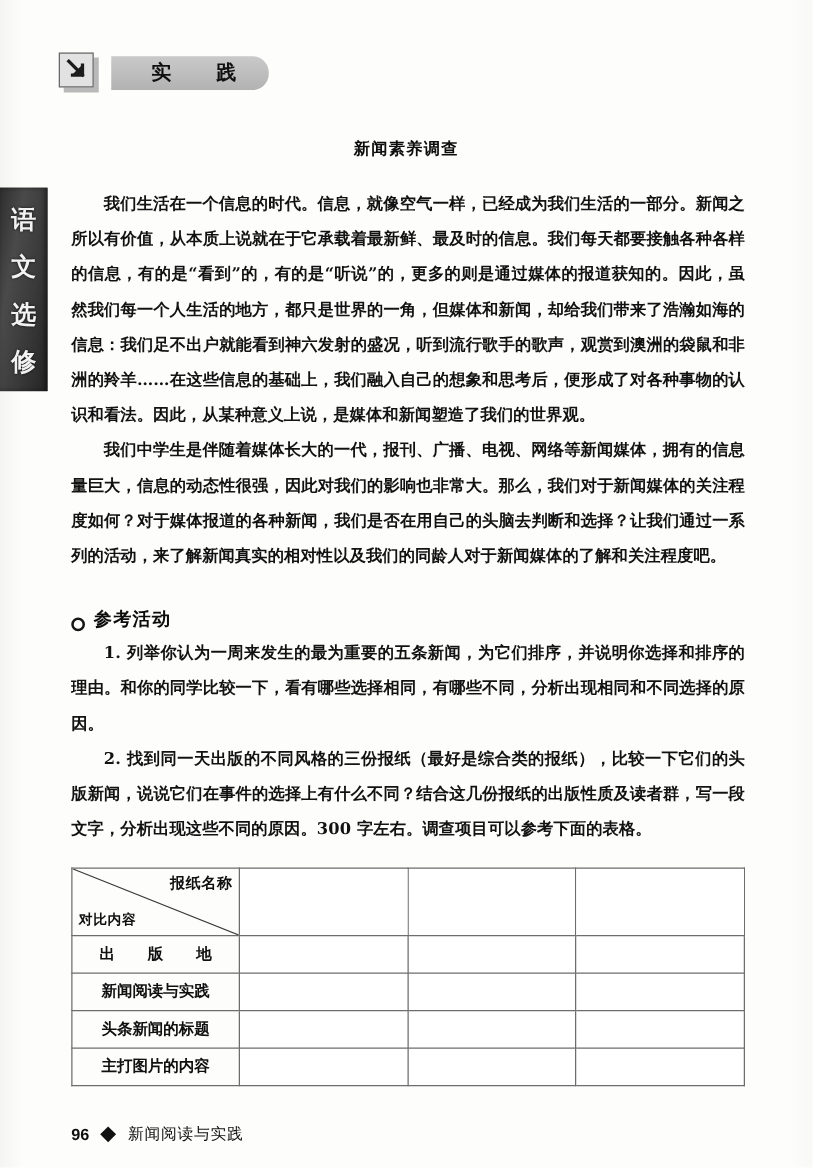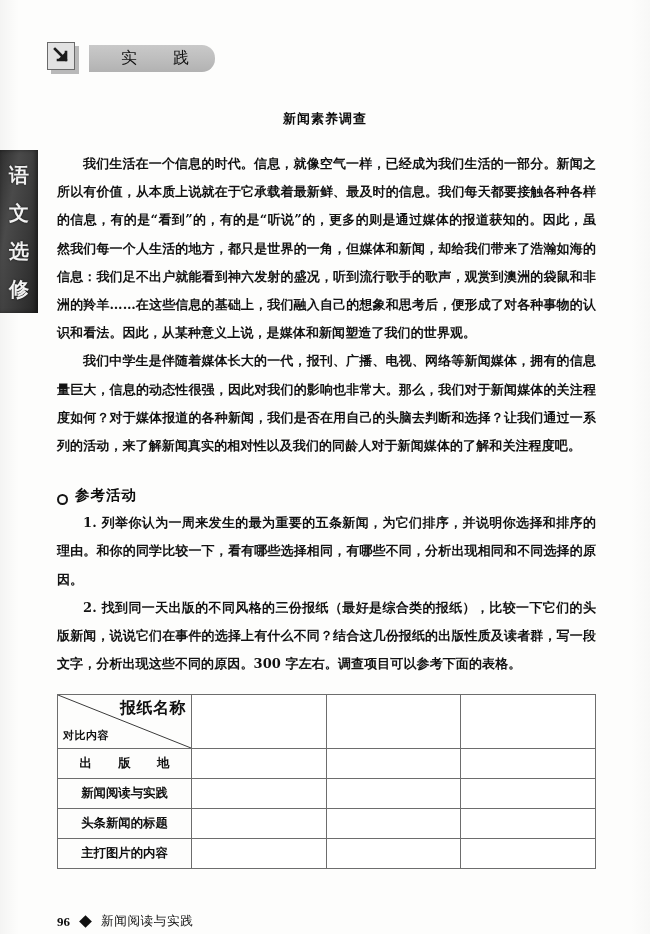--- a/index.html
+++ b/index.html
@@ -70,21 +70,21 @@
     background: linear-gradient(180deg, #c9c9c9 0%, #bdbdbd 55%, #b2b2b2 100%);
     border-radius: 0 13px 13px 0;
     display: flex;
     align-items: center;
     justify-content: center;
     padding: 0 16px 0 22px;
     box-sizing: border-box;
   }
   .banner-label {
     font-family: "DejaVu Serif", "Liberation Serif", serif;
-    font-weight: normal;
+    font-weight: bold;
     font-size: 16px;
     letter-spacing: 10px;
     color: #101010;
     text-indent: 10px;
   }
 
   
   .side-tab {
     position: absolute;
     left: 0;
@@ -208,44 +208,44 @@
     overflow: hidden;
   }
   td.corner .diag {
     position: absolute;
     inset: 0;
   }
   td.corner .tr-text {
     position: absolute;
     right: 5px;
     top: 3px;
-    font-size: 16px;
+    font-size: 12px;
     font-weight: bold;
     letter-spacing: 0.5px;
   }
   td.corner .bl-text {
     position: absolute;
     left: 5px;
     bottom: 5px;
     font-size: 11px;
     font-weight: bold;
     letter-spacing: 0.5px;
   }
   td.blank {
     background: #ffffff;
   }
 
   
   .footer {
     position: absolute;
     left: 57px;
-    bottom: 4px;
+    bottom: 18px;
     display: flex;
     align-items: center;
-    font-family: Liberation Serif, serif;
+    font-family: Liberation Sans, sans-serif;
   }
   .footer .pg {
     font-size: 13px;
     font-weight: bold;
     color: #0f0f0f;
     margin-right: 11px;
   }
   .footer .diamond-icon {
     width: 9px;
     height: 9px;

